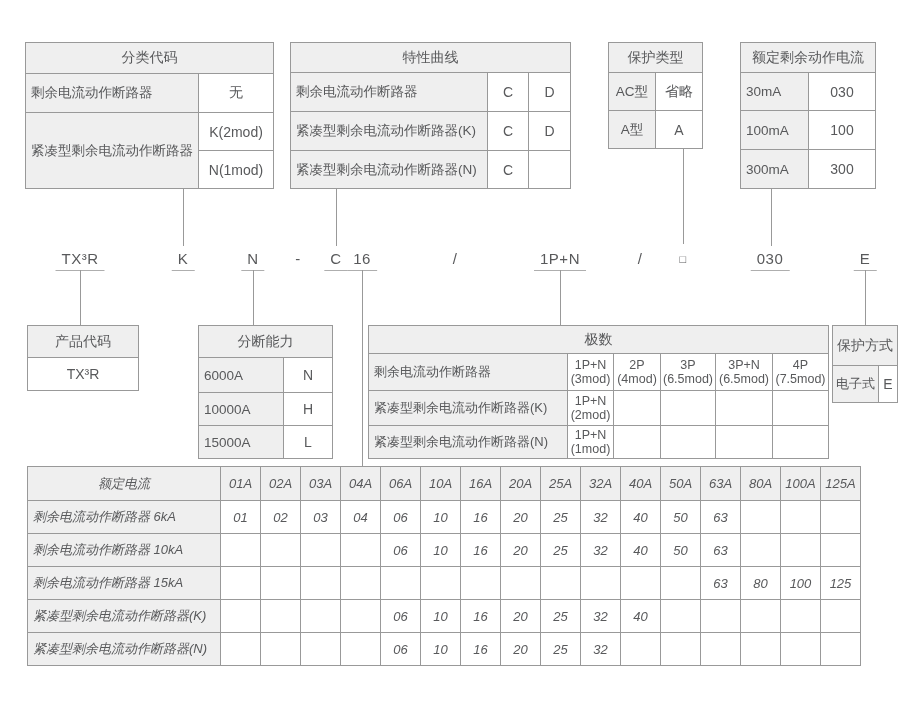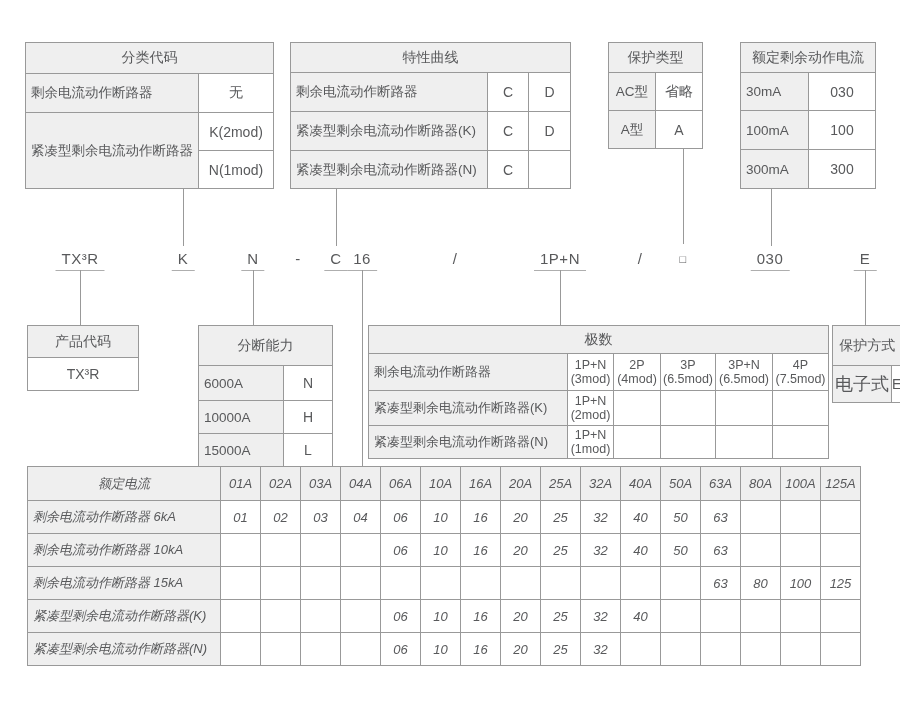--- a/index.html
+++ b/index.html
@@ -10,23 +10,23 @@
   .hd{background:#efefef;text-align:center;}
   .lbl{background:#efefef;text-align:left;padding:0 5px;font-size:13.5px;}
   .val{background:#fff;text-align:center;}
   .pole{white-space:pre-line;text-align:center;font-size:12.5px;line-height:1.15;}
   
   #t1{left:25px;top:42px;}  #t1 tr:nth-child(1){height:31px;} #t1 tr:nth-child(2){height:39px;} #t1 tr:nth-child(3){height:38px;} #t1 tr:nth-child(4){height:38px;}
   #t2{left:290px;top:42px;} #t2 tr:nth-child(1){height:30px;} #t2 tr:nth-child(2){height:39px;} #t2 tr:nth-child(3){height:39px;} #t2 tr:nth-child(4){height:38px;}
   #t3{left:608px;top:42px;} #t3 tr:nth-child(1){height:30px;} #t3 tr:nth-child(2){height:38px;} #t3 tr:nth-child(3){height:38px;}
   #t4{left:740px;top:42px;padding-left:21px;} #t4 tr:nth-child(1){height:30px;} #t4 tr:nth-child(2){height:38px;margin-left:44px;} #t4 tr:nth-child(3){height:39px;} #t4 tr:nth-child(4){height:39px;}
   #t5{left:27px;top:325px;} #t5 tr:nth-child(1){height:32px;} #t5 tr:nth-child(2){height:33px;}
-  #t6{left:198px;top:325px;} #t6 tr:nth-child(1){height:40px;} #t6 tr:nth-child(2){height:35px;} #t6 tr:nth-child(3){height:33px;} #t6 tr:nth-child(4){height:33px;}
+  #t6{left:198px;top:325px;} #t6 tr:nth-child(1){height:32px;} #t6 tr:nth-child(2){height:35px;} #t6 tr:nth-child(3){height:33px;} #t6 tr:nth-child(4){height:33px;}
   #t7{left:368px;top:325px;} #t7 tr:nth-child(1){height:28px;} #t7 tr:nth-child(2){height:37px;} #t7 tr:nth-child(3){height:35px;} #t7 tr:nth-child(4){height:33px;} #t7 .lbl{font-size:13px;}
-  #t8{left:832px;top:325px;} #t8 tr:nth-child(1){height:40px;} #t8 tr:nth-child(2){height:37px;} #t8 .lbl{text-align:center;font-size:18px;padding:0 2px;}
+  #t8{left:832px;top:325px;} #t8 tr:nth-child(1){height:40px;} #t8 tr:nth-child(2){height:37px;} #t8 .lbl{text-align:center;font-size:13px;padding:0 2px;}
   #t9{left:27px;top:466px;font-size:13px;} #t9 tr{height:33px;font-style:italic;} #t9 tr:nth-child(1){height:34px;} #t9 .lbl{font-size:13px;}
   
   .code{position:absolute;top:250px;transform:translateX(-50%);font-size:15px;letter-spacing:.5px;white-space:nowrap;}
   .u{border-bottom:1px solid #aeaeae;padding:0 6px 3px;}
   .sq{font-size:11px;top:253px;}
   
   .conn{position:absolute;width:1px;background:#999;}
 </style>
 </head>
 <body>

